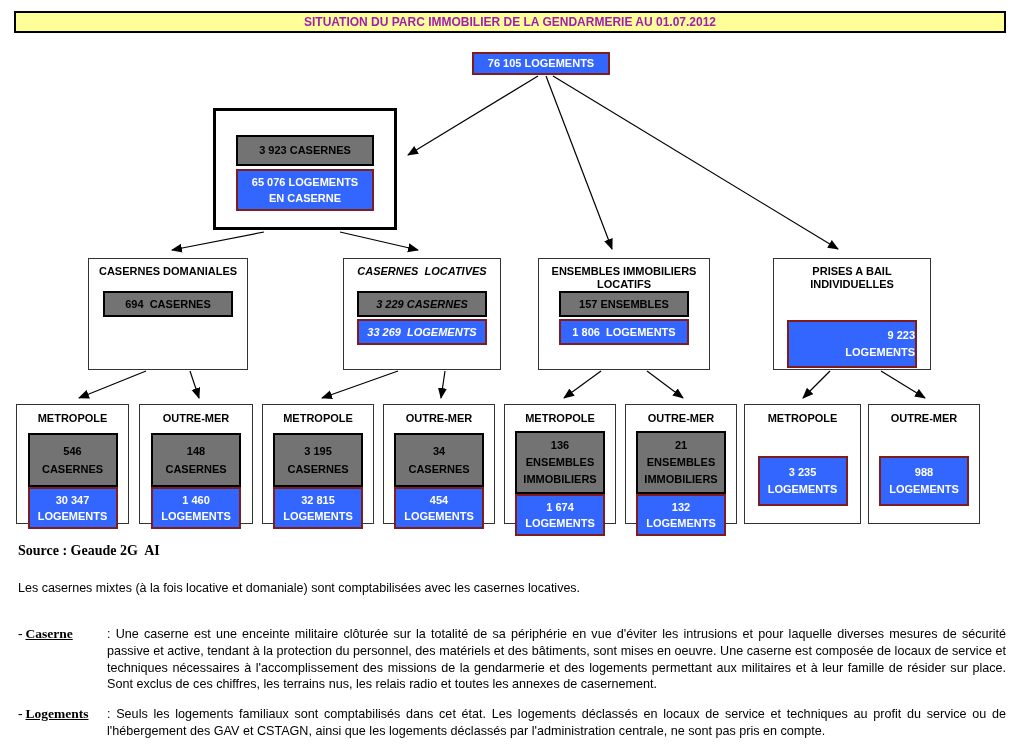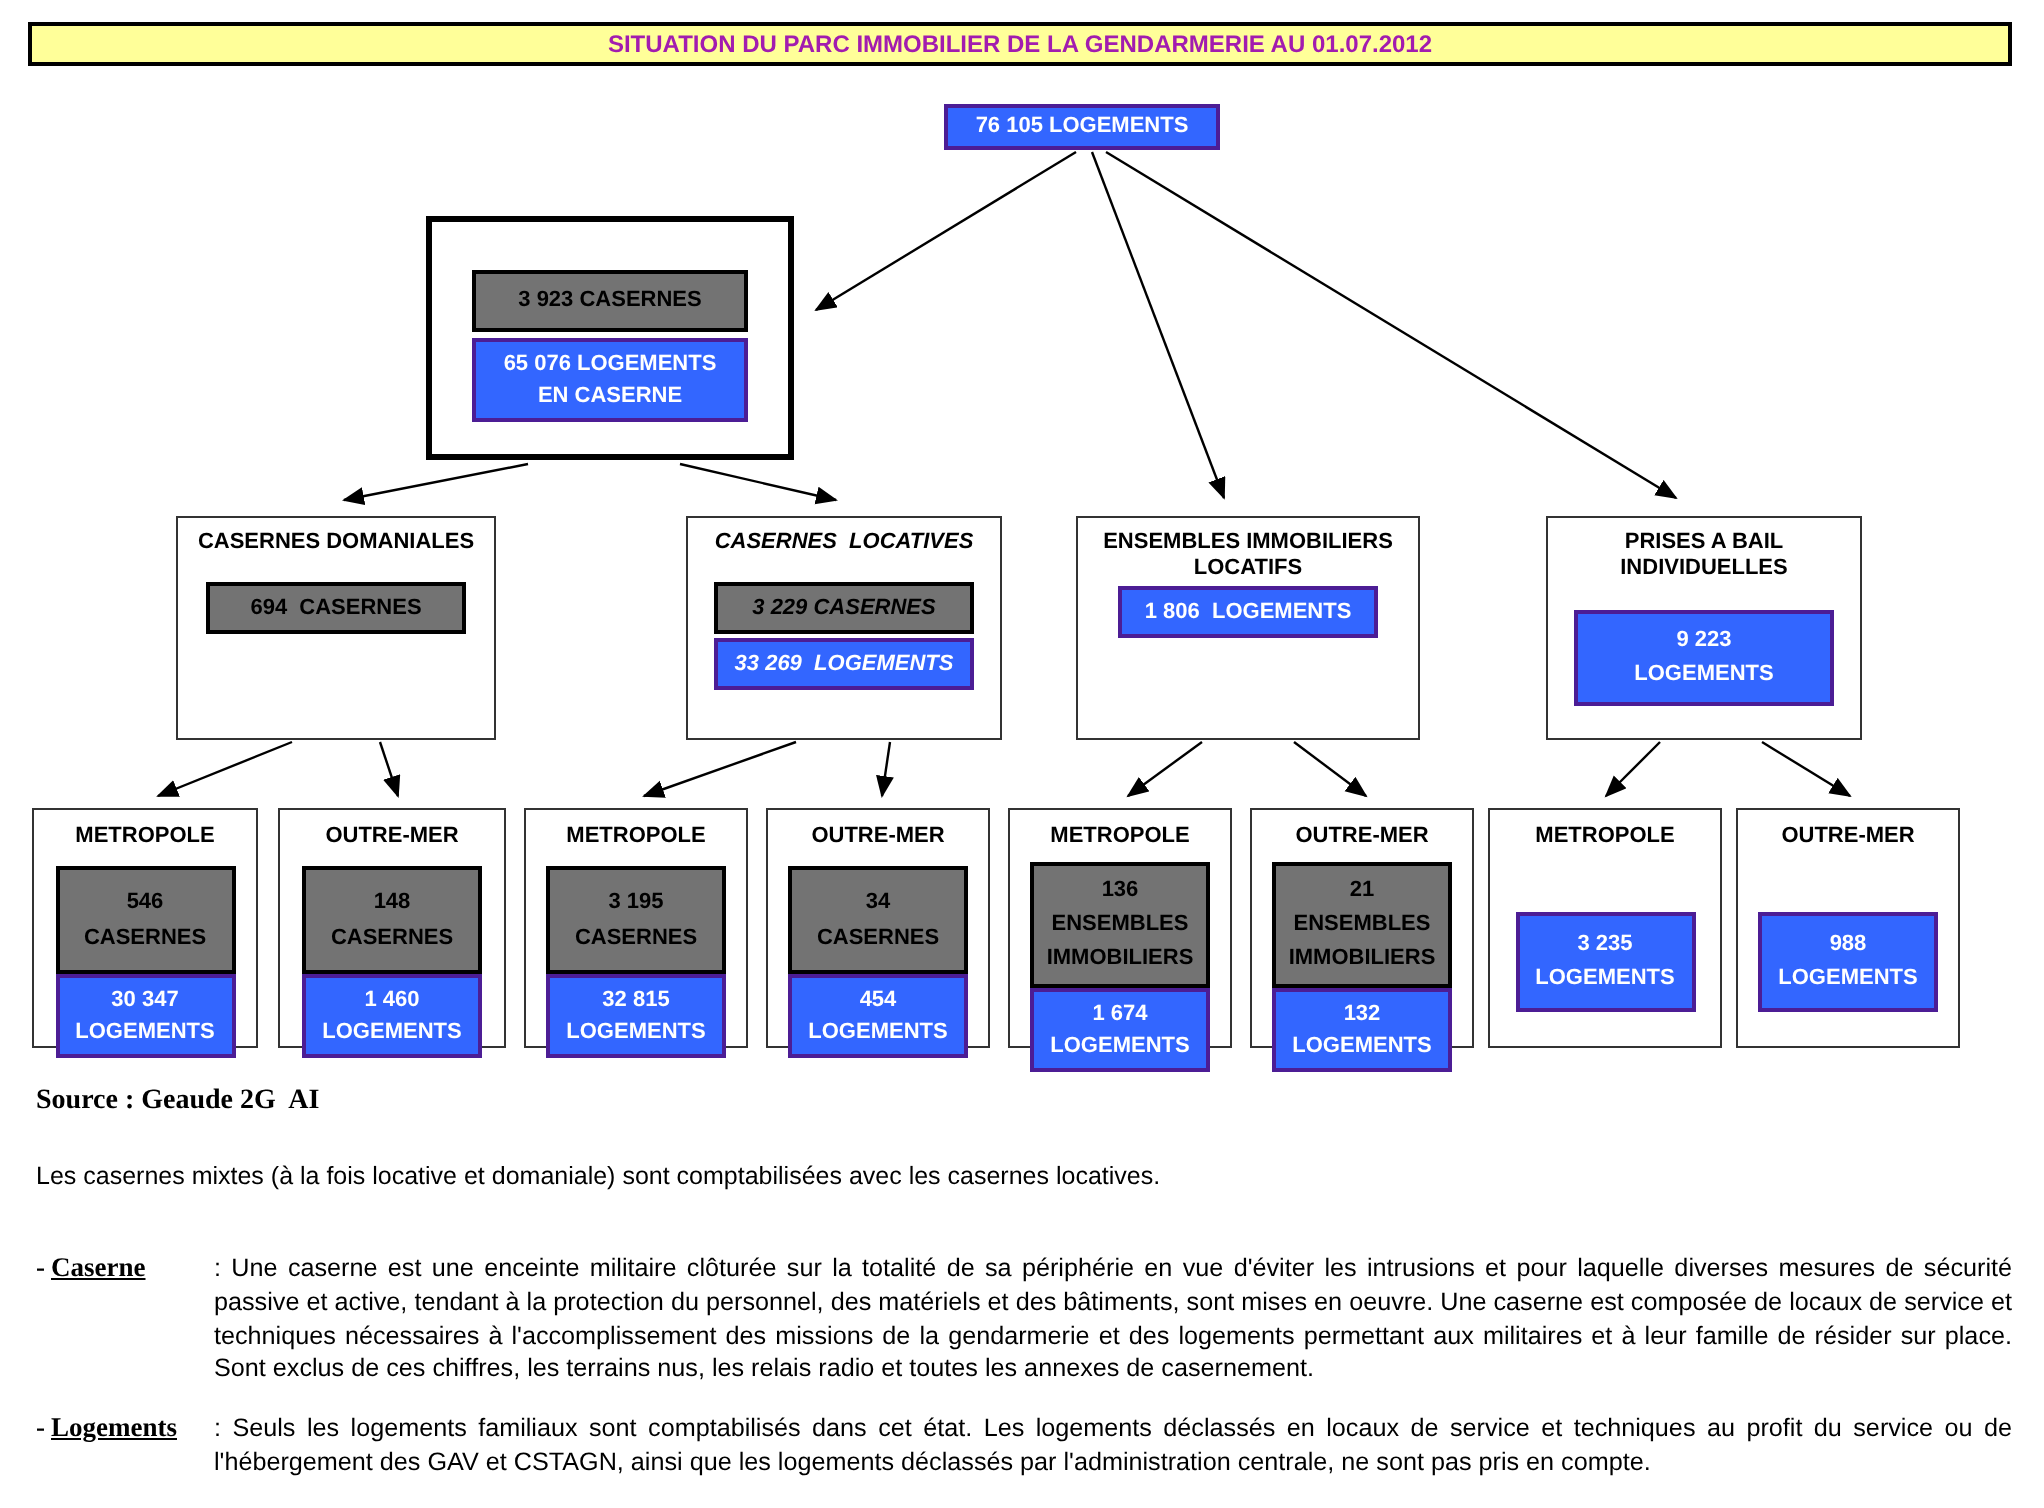--- a/index.html
+++ b/index.html
@@ -10,21 +10,21 @@
     position: absolute; left: 14px; top: 11px; width: 992px; height: 22px;
     background: #FFFF99; border: 2px solid #000;
     color: #a21caf; font-weight: bold; font-size: 12px; line-height: 18px;
     text-align: center;
   }
 
   .arrows { position: absolute; left: 0; top: 0; pointer-events: none; }
 
   .cell { white-space: pre-wrap; font-weight: bold; font-size: 11px; text-align: center; }
   .yellow { background: #737373; color: #000; border: 2px solid #000; }
-  .blue   { background: #3366FF; color: #fff; border: 2px solid #4c1d95; }
+  .blue   { background: #3366FF; color: #fff; border: 2px solid #7f1d1d; }
 
   
   .root-box {
     position: absolute; left: 472px; top: 52px; width: 138px; height: 23px;
     line-height: 19px; font-size: 11px;
   }
 
   
   .group-box {
     position: absolute; left: 213px; top: 108px; width: 184px; height: 122px;
@@ -32,21 +32,21 @@
   }
   .group-box .yellow { width: 138px; margin: 24px auto 3px auto; padding: 6px 0; line-height: 15px; }
   .group-box .blue   { width: 138px; margin: 0 auto; padding: 3px 12px; line-height: 16px; }
 
   
   .l3 { position: absolute; top: 258px; height: 112px; border: 1px solid #333; background: #fff; text-align: center; }
   .l3-title { font-weight: bold; font-size: 11px; line-height: 13px; margin-top: 6px; min-height: 26px; white-space: pre-wrap; }
   .l3 .cell { width: 130px; margin: 0 auto; }
   .l3 .yellow { padding: 4px 0; line-height: 14px; }
   .l3 .blue { padding: 4px 0; margin-top: 2px; line-height: 14px; }
-  .l3.blue-only .blue { margin-top: 14px; padding: 5px 0; line-height: 17px; }
+  .l3.blue-only .blue { margin-top: 29px; padding: 5px 0; line-height: 17px; text-align: right; }
 
   
   .l4 { position: absolute; top: 404px; height: 120px; border: 1px solid #333; background: #fff; text-align: center; }
   .l4-title { font-weight: bold; font-size: 11px; margin-top: 7px; }
   .l4 .cell { width: 90px; margin: 0 auto; }
   .l4 .yellow { margin-top: 9px; padding: 7px 0; line-height: 18px; }
   .l4.tall-yellow .yellow { margin-top: 7px; padding: 4px 0; line-height: 17px; }
   .l4 .blue { padding: 3px 0; line-height: 16px; }
   .l4.blue-only .blue { margin-top: 32px; padding: 6px 0; line-height: 17px; }
 
@@ -109,20 +109,21 @@
 
   <div class="l3" style="left:343px;width:158px;font-style:italic;">
     <div class="l3-title">CASERNES  LOCATIVES</div>
     <div class="cell yellow">3 229 CASERNES</div>
     <div class="cell blue">33 269  LOGEMENTS</div>
   </div>
 
   <div class="l3" style="left:538px;width:172px;">
     <div class="l3-title">ENSEMBLES IMMOBILIERS
 LOCATIFS</div>
+    <div class="cell yellow">157 ENSEMBLES</div>
     <div class="cell blue">1 806  LOGEMENTS</div>
   </div>
 
   <div class="l3 blue-only" style="left:773px;width:158px;">
     <div class="l3-title">PRISES A BAIL
 INDIVIDUELLES</div>
     <div class="cell blue">9 223
 LOGEMENTS</div>
   </div>
 

